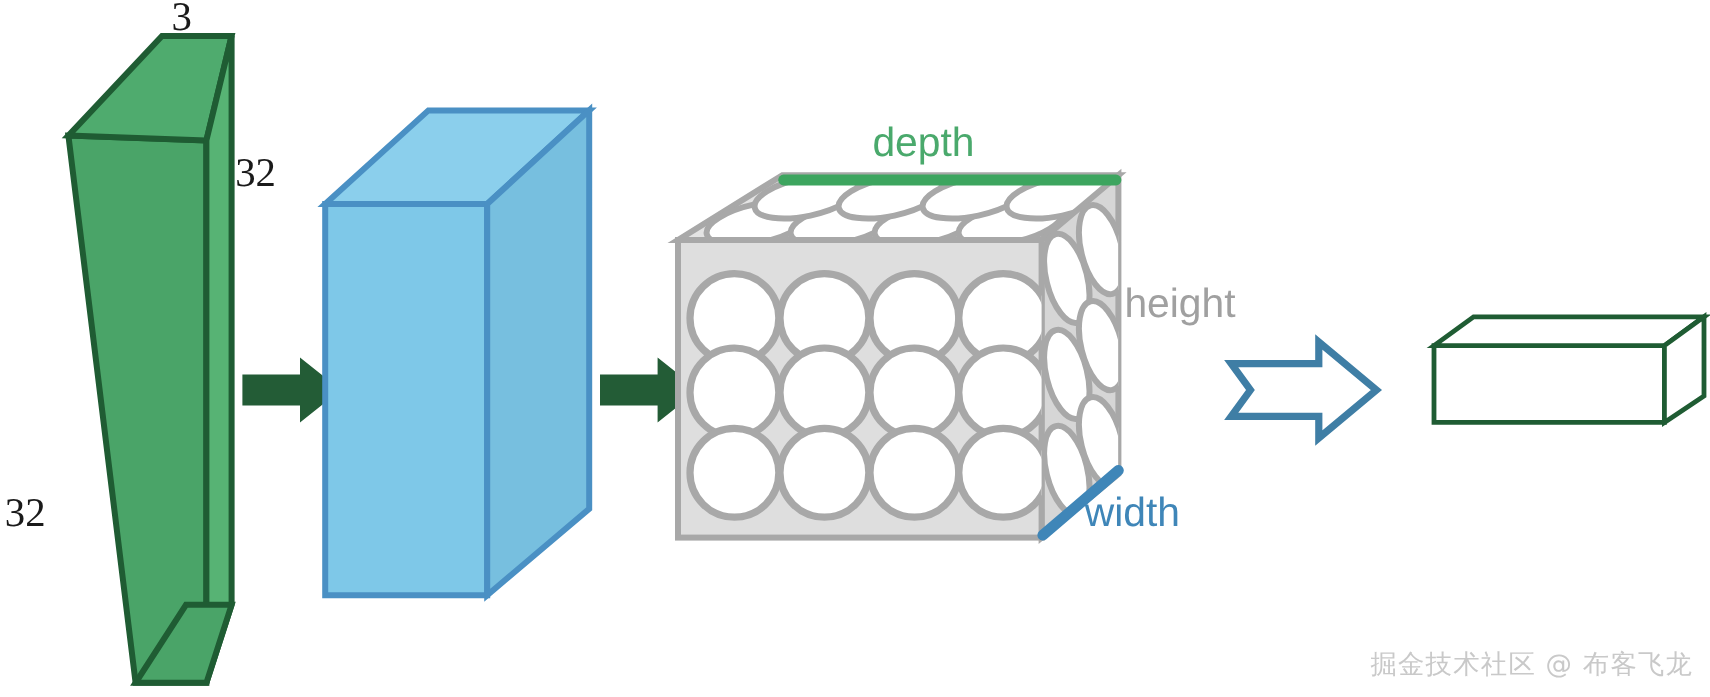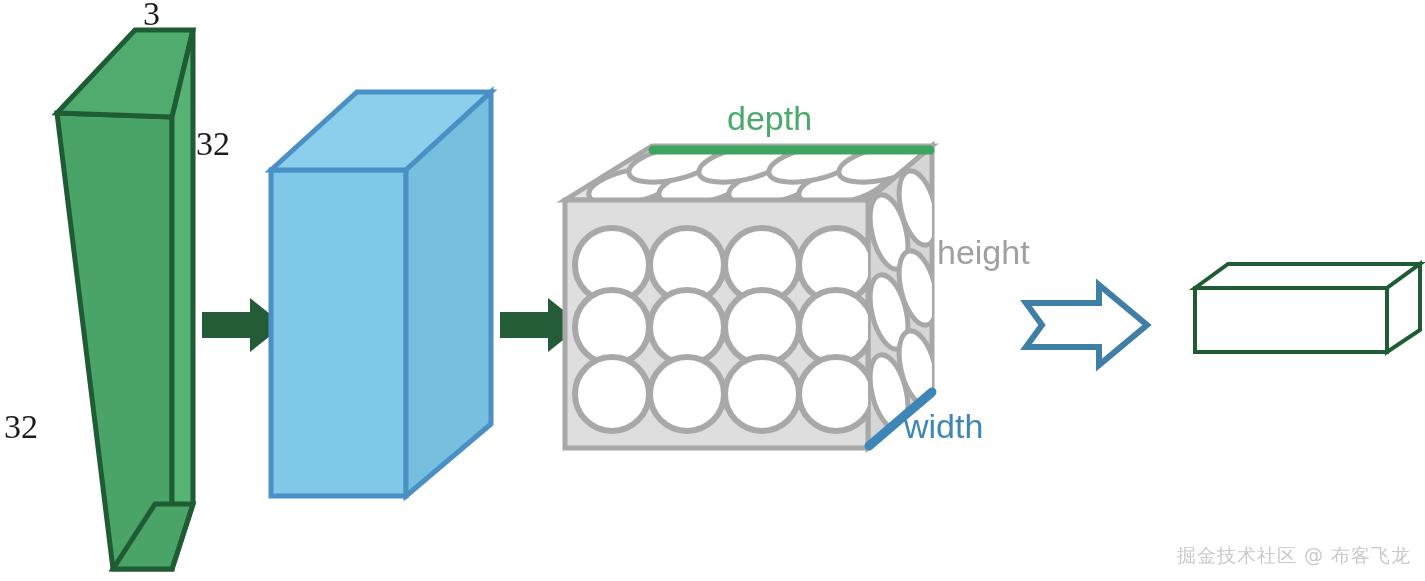--- a/index.html
+++ b/index.html
@@ -34,21 +34,21 @@
   .dim-label {
     font-family: "Liberation Sans", sans-serif;
     font-size: 34px;
     font-weight: 400;
   }
   .watermark {
     position: absolute;
     right: 14px;
     bottom: 12px;
     font-family: "DejaVu Sans", sans-serif;
-    font-size: 19px;
+    font-size: 22px;
     color: #c9c9c9;
     letter-spacing: 1px;
     white-space: nowrap;
     user-select: none;
     margin-top: 29px;
   }
 </style>
 </head>
 <body>
 

